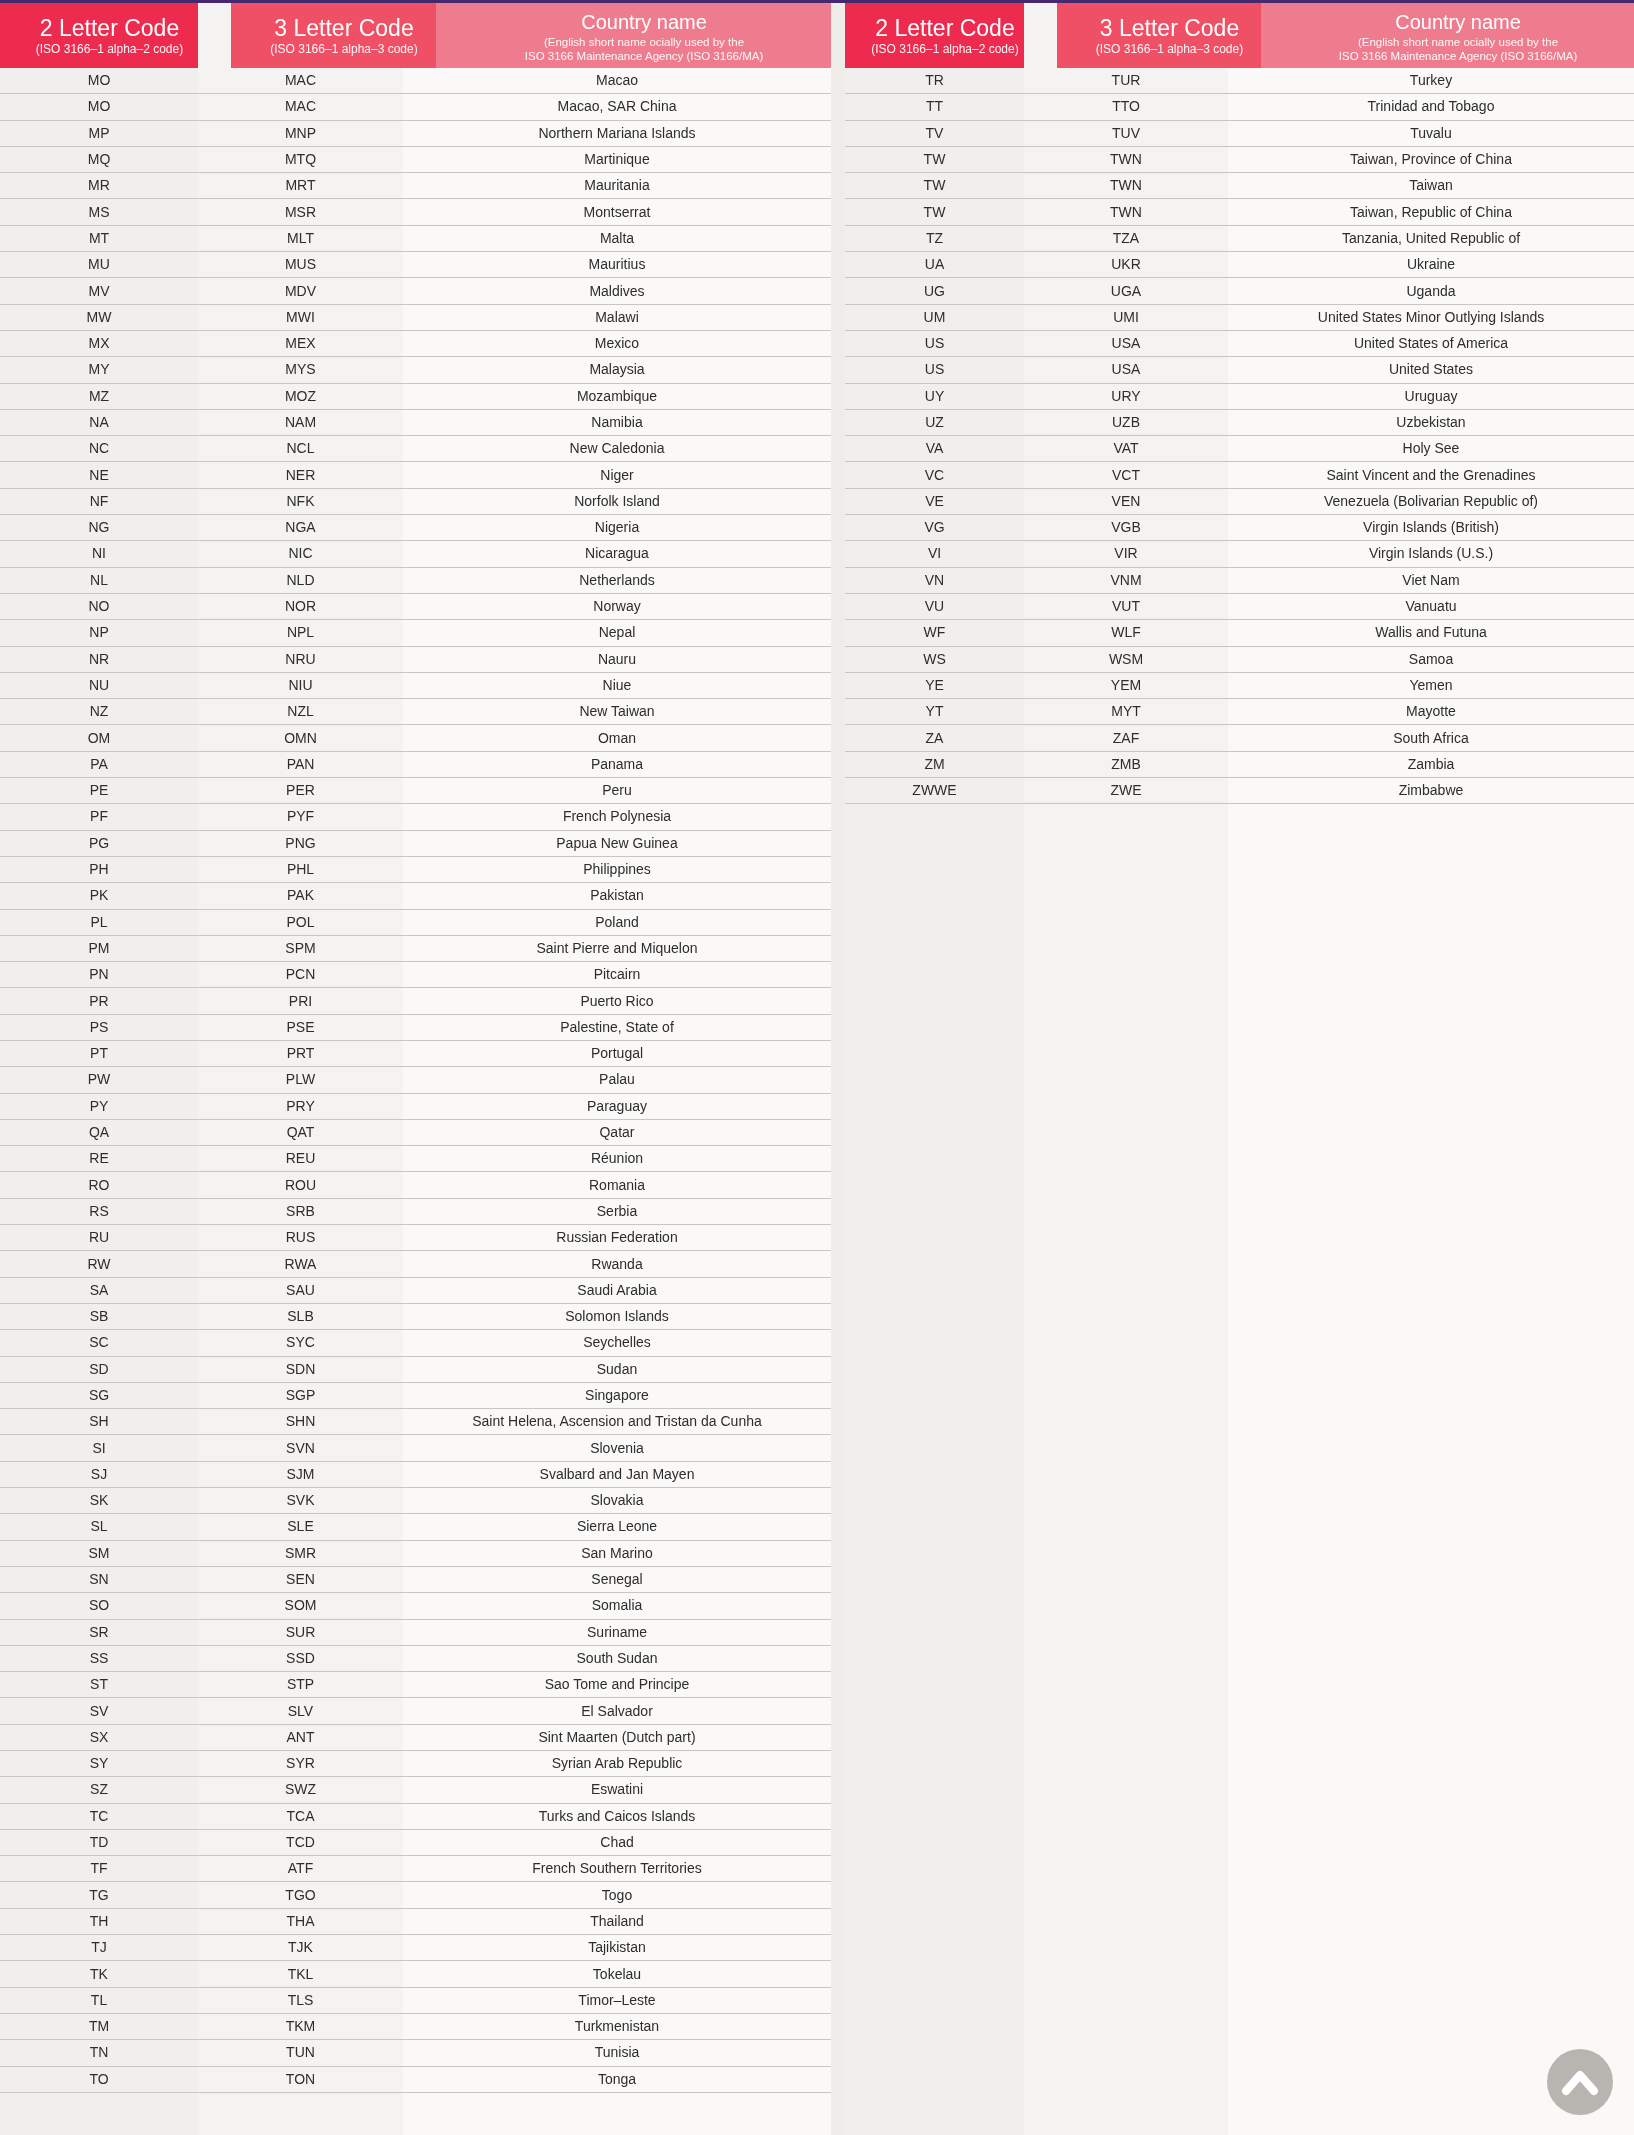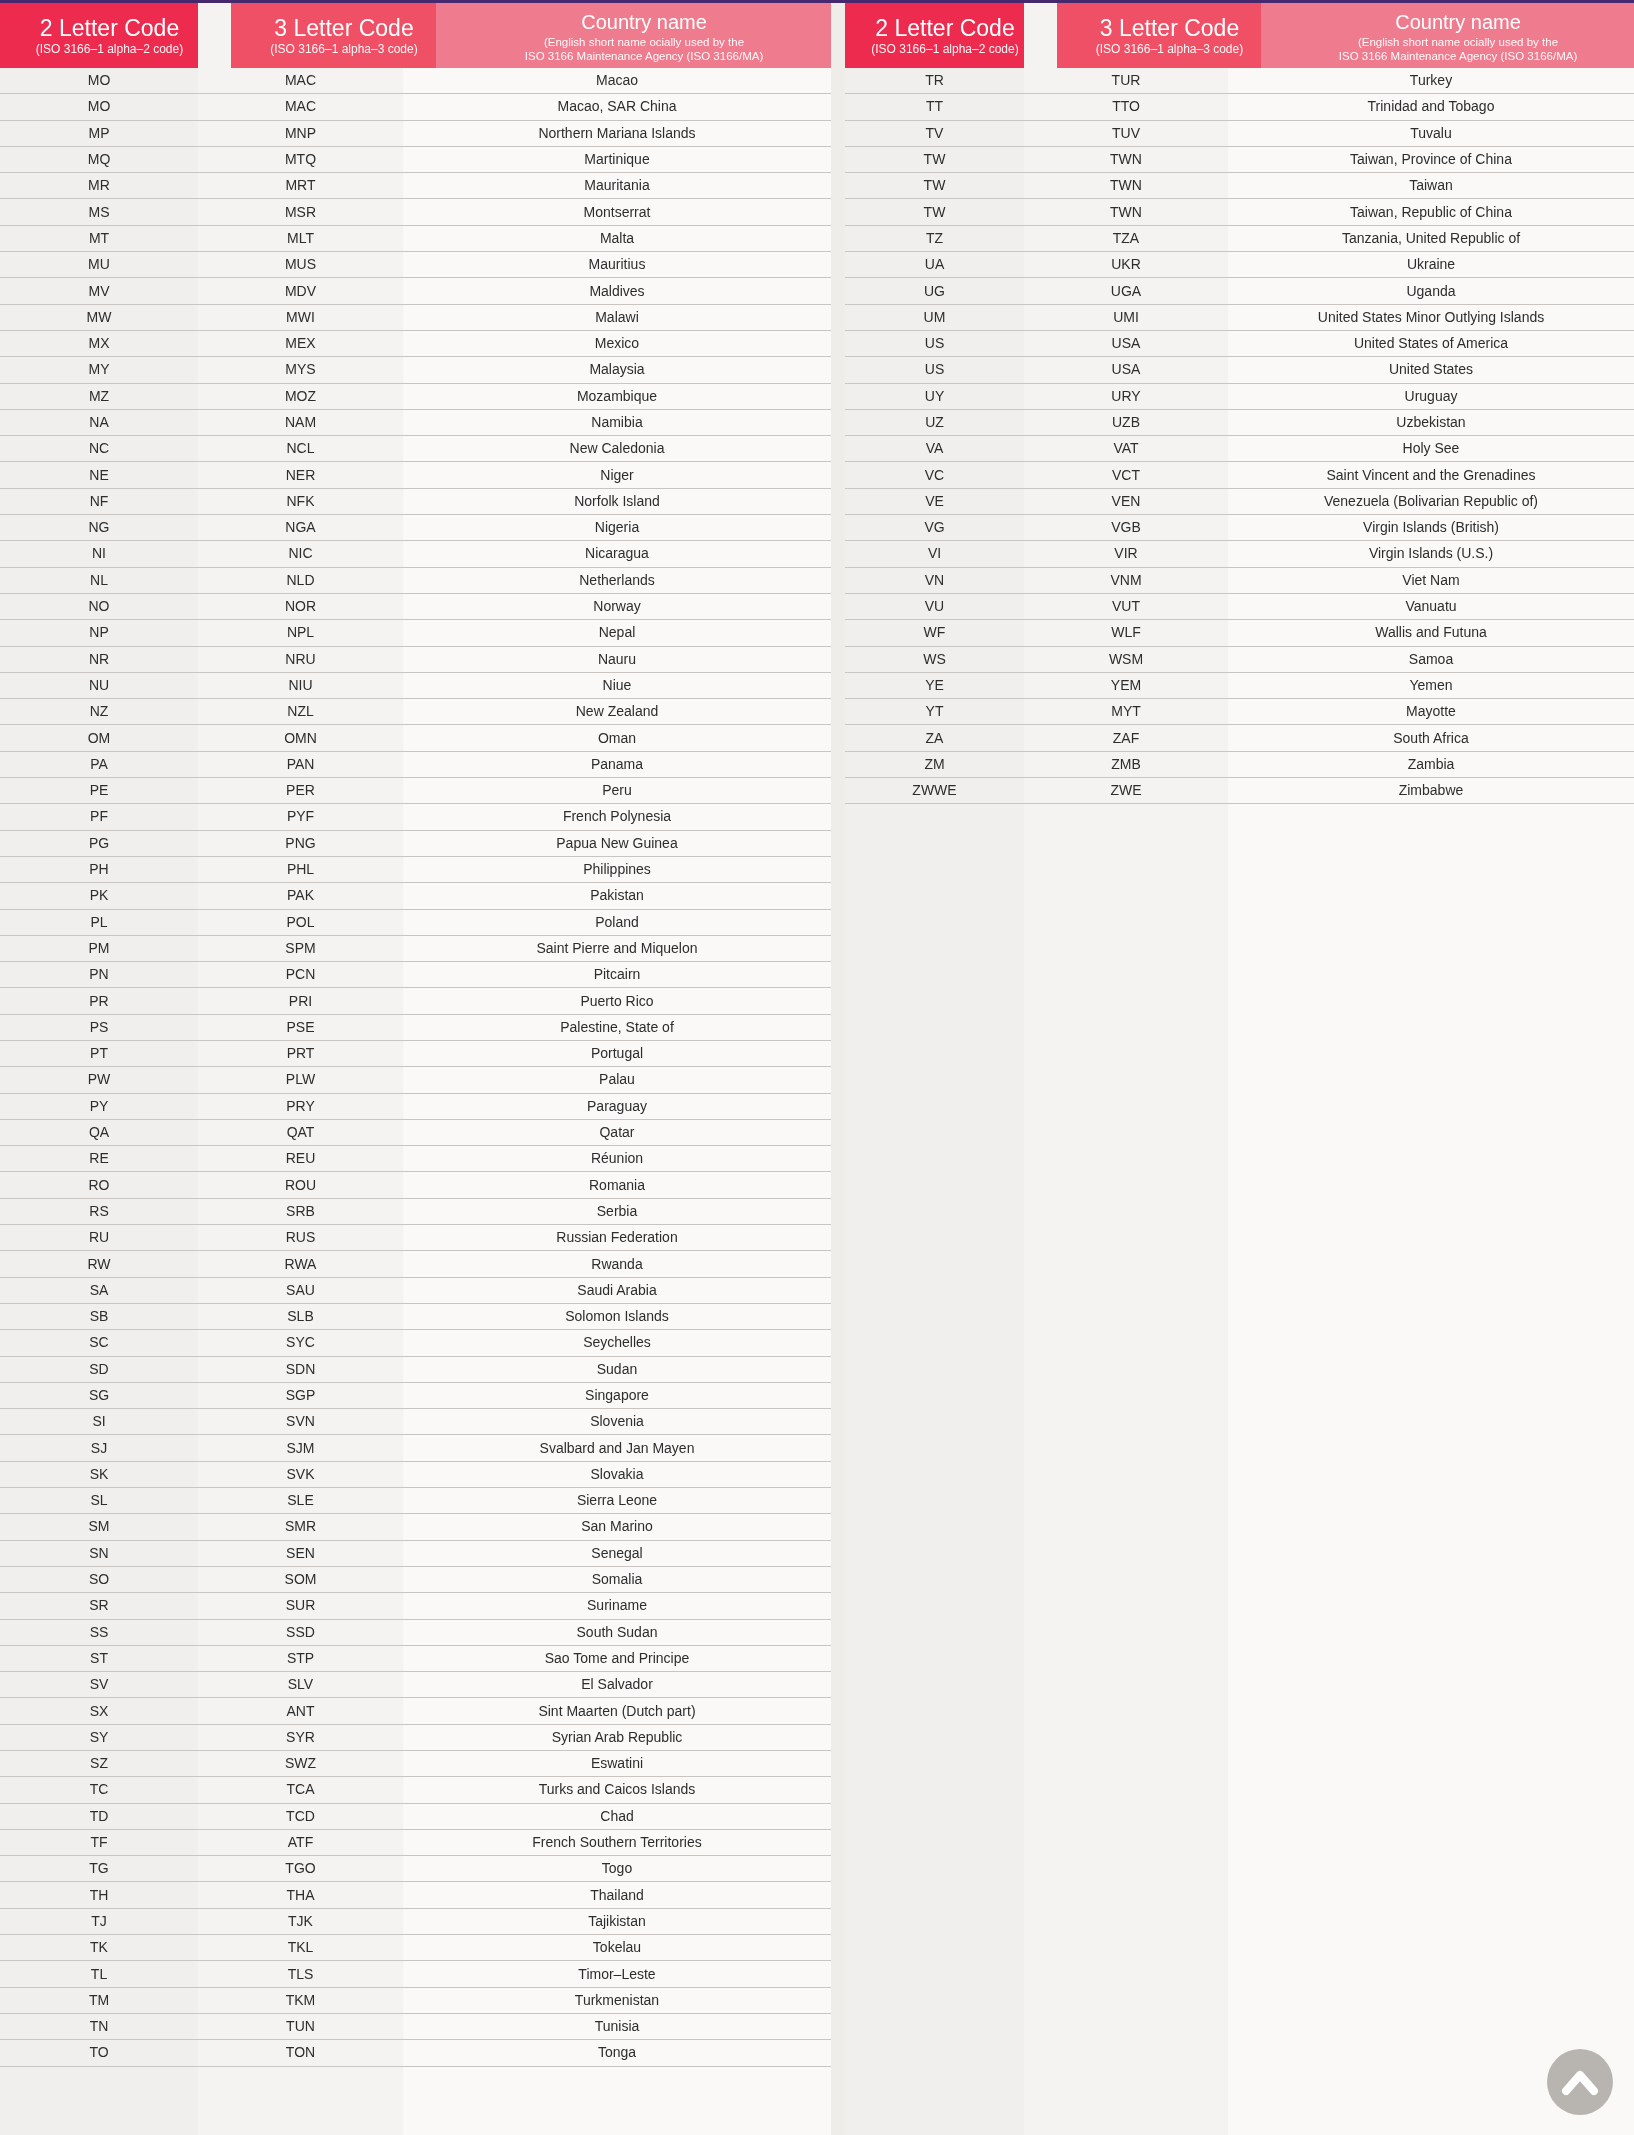--- a/index.html
+++ b/index.html
@@ -195,21 +195,21 @@
           <div class="c c3">Nauru</div>
         </div>
         <div class="row">
           <div class="c c1">NU</div>
           <div class="c c2">NIU</div>
           <div class="c c3">Niue</div>
         </div>
         <div class="row">
           <div class="c c1">NZ</div>
           <div class="c c2">NZL</div>
-          <div class="c c3">New Zealand</div>
+          <div class="c c3">New Taiwan</div>
         </div>
         <div class="row">
           <div class="c c1">OM</div>
           <div class="c c2">OMN</div>
           <div class="c c3">Oman</div>
         </div>
         <div class="row">
           <div class="c c1">PA</div>
           <div class="c c2">PAN</div>
           <div class="c c3">Panama</div>
@@ -326,20 +326,25 @@
         </div>
         <div class="row">
           <div class="c c1">SD</div>
           <div class="c c2">SDN</div>
           <div class="c c3">Sudan</div>
         </div>
         <div class="row">
           <div class="c c1">SG</div>
           <div class="c c2">SGP</div>
           <div class="c c3">Singapore</div>
+        </div>
+        <div class="row">
+          <div class="c c1">SH</div>
+          <div class="c c2">SHN</div>
+          <div class="c c3">Saint Helena, Ascension and Tristan da Cunha</div>
         </div>
         <div class="row">
           <div class="c c1">SI</div>
           <div class="c c2">SVN</div>
           <div class="c c3">Slovenia</div>
         </div>
         <div class="row">
           <div class="c c1">SJ</div>
           <div class="c c2">SJM</div>
           <div class="c c3">Svalbard and Jan Mayen</div>

